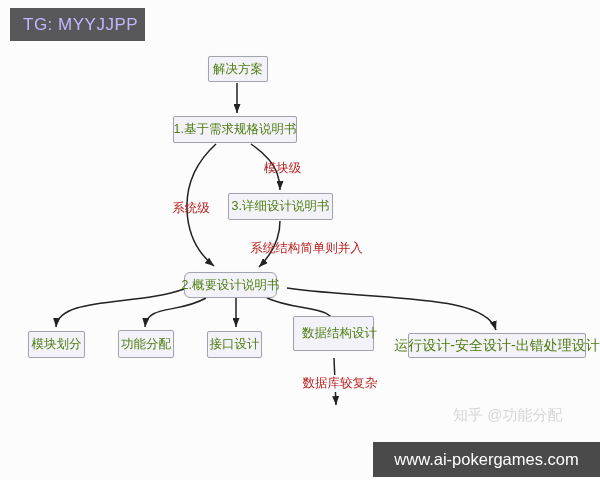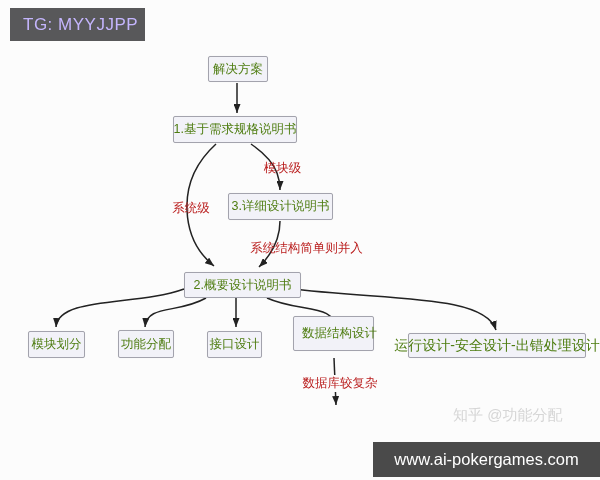--- a/index.html
+++ b/index.html
@@ -14,21 +14,21 @@
   
   #arrows{position:absolute;left:0;top:0;width:600px;height:480px;}
 
   
   .node{position:absolute;background:#f2f2f8;border:1px solid #a3a3ad;border-radius:2px;
         color:#4d7c0f;font-size:12.5px;display:flex;align-items:center;justify-content:center;
         white-space:nowrap;box-sizing:border-box;box-shadow:0 0 1px rgba(0,0,0,.08);}
   .n-solution{left:208px;top:56px;width:60px;height:26px;}
   .n-req{left:173px;top:116px;width:124px;height:27px;}
   .n-detail{left:228px;top:193px;width:105px;height:27px;}
-  .n-outline{left:184px;top:272px;width:117px;height:26px;}
+  .n-outline{left:184px;top:272px;width:93px;height:26px;border-radius:6px;}
   .n-m1{left:28px;top:331px;width:57px;height:27px;}
   .n-m2{left:118px;top:330px;width:56px;height:28px;}
   .n-m3{left:207px;top:331px;width:55px;height:27px;}
   .n-m4{left:293px;top:316px;width:81px;height:35px;padding-left:12px;}
   .n-m5{left:408px;top:333px;width:178px;height:25px;font-size:14px;}
   .n-db{left:280px;top:408px;width:111px;height:28px;}
 
   
   .elabel{position:absolute;color:#b91c1c;font-size:12.5px;text-align:center;white-space:nowrap;}
   .l-module{left:240px;top:160px;width:85px;}

